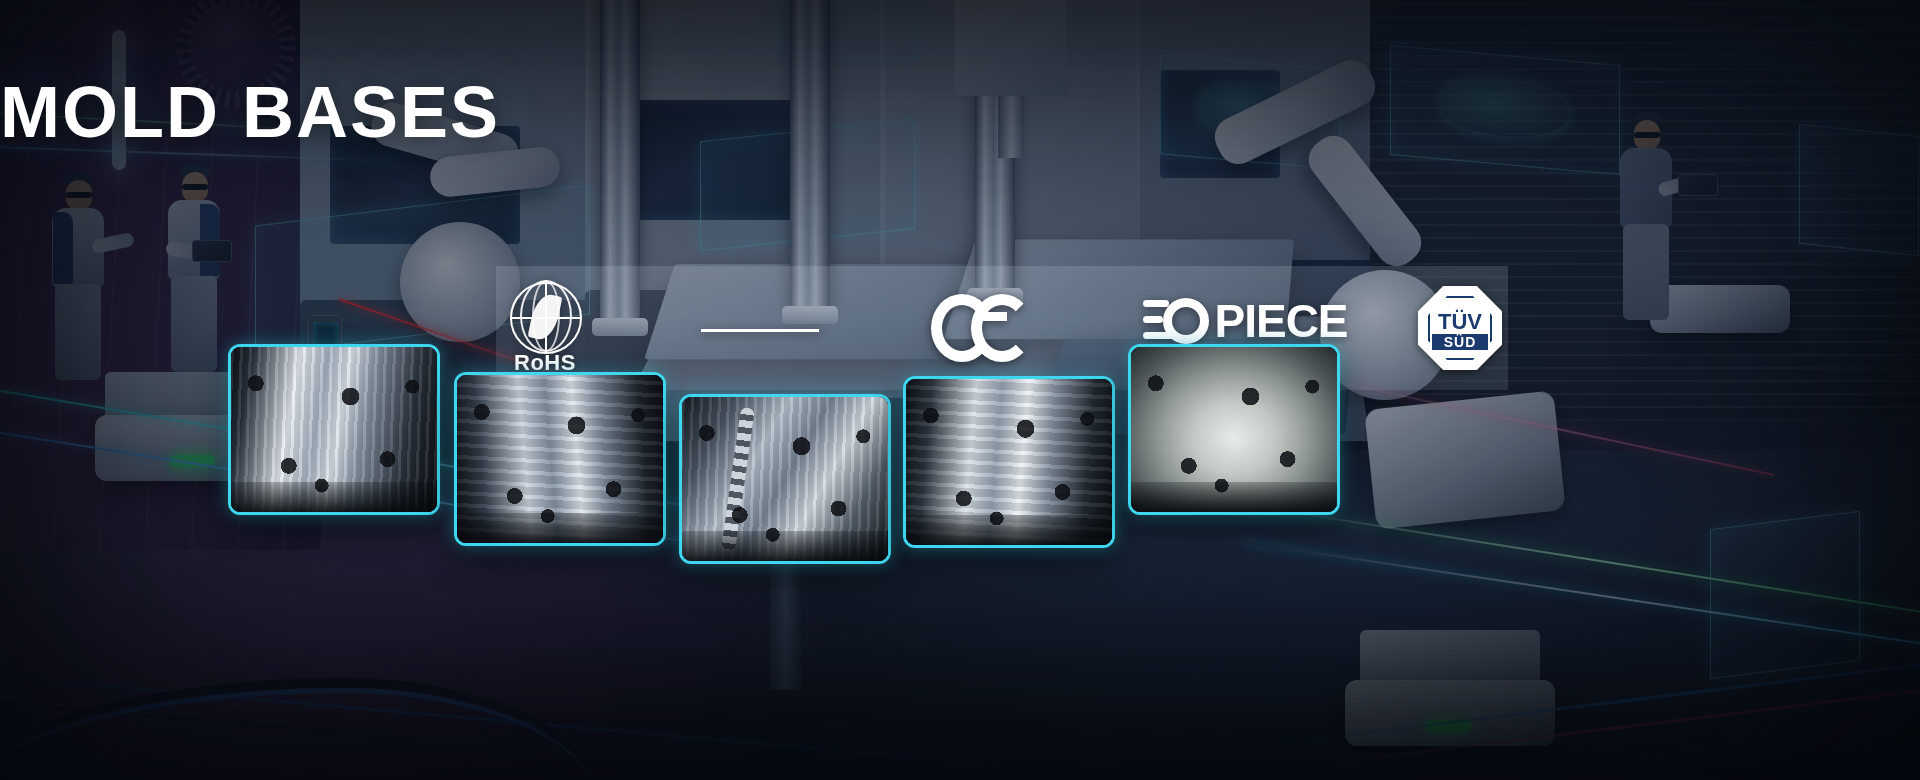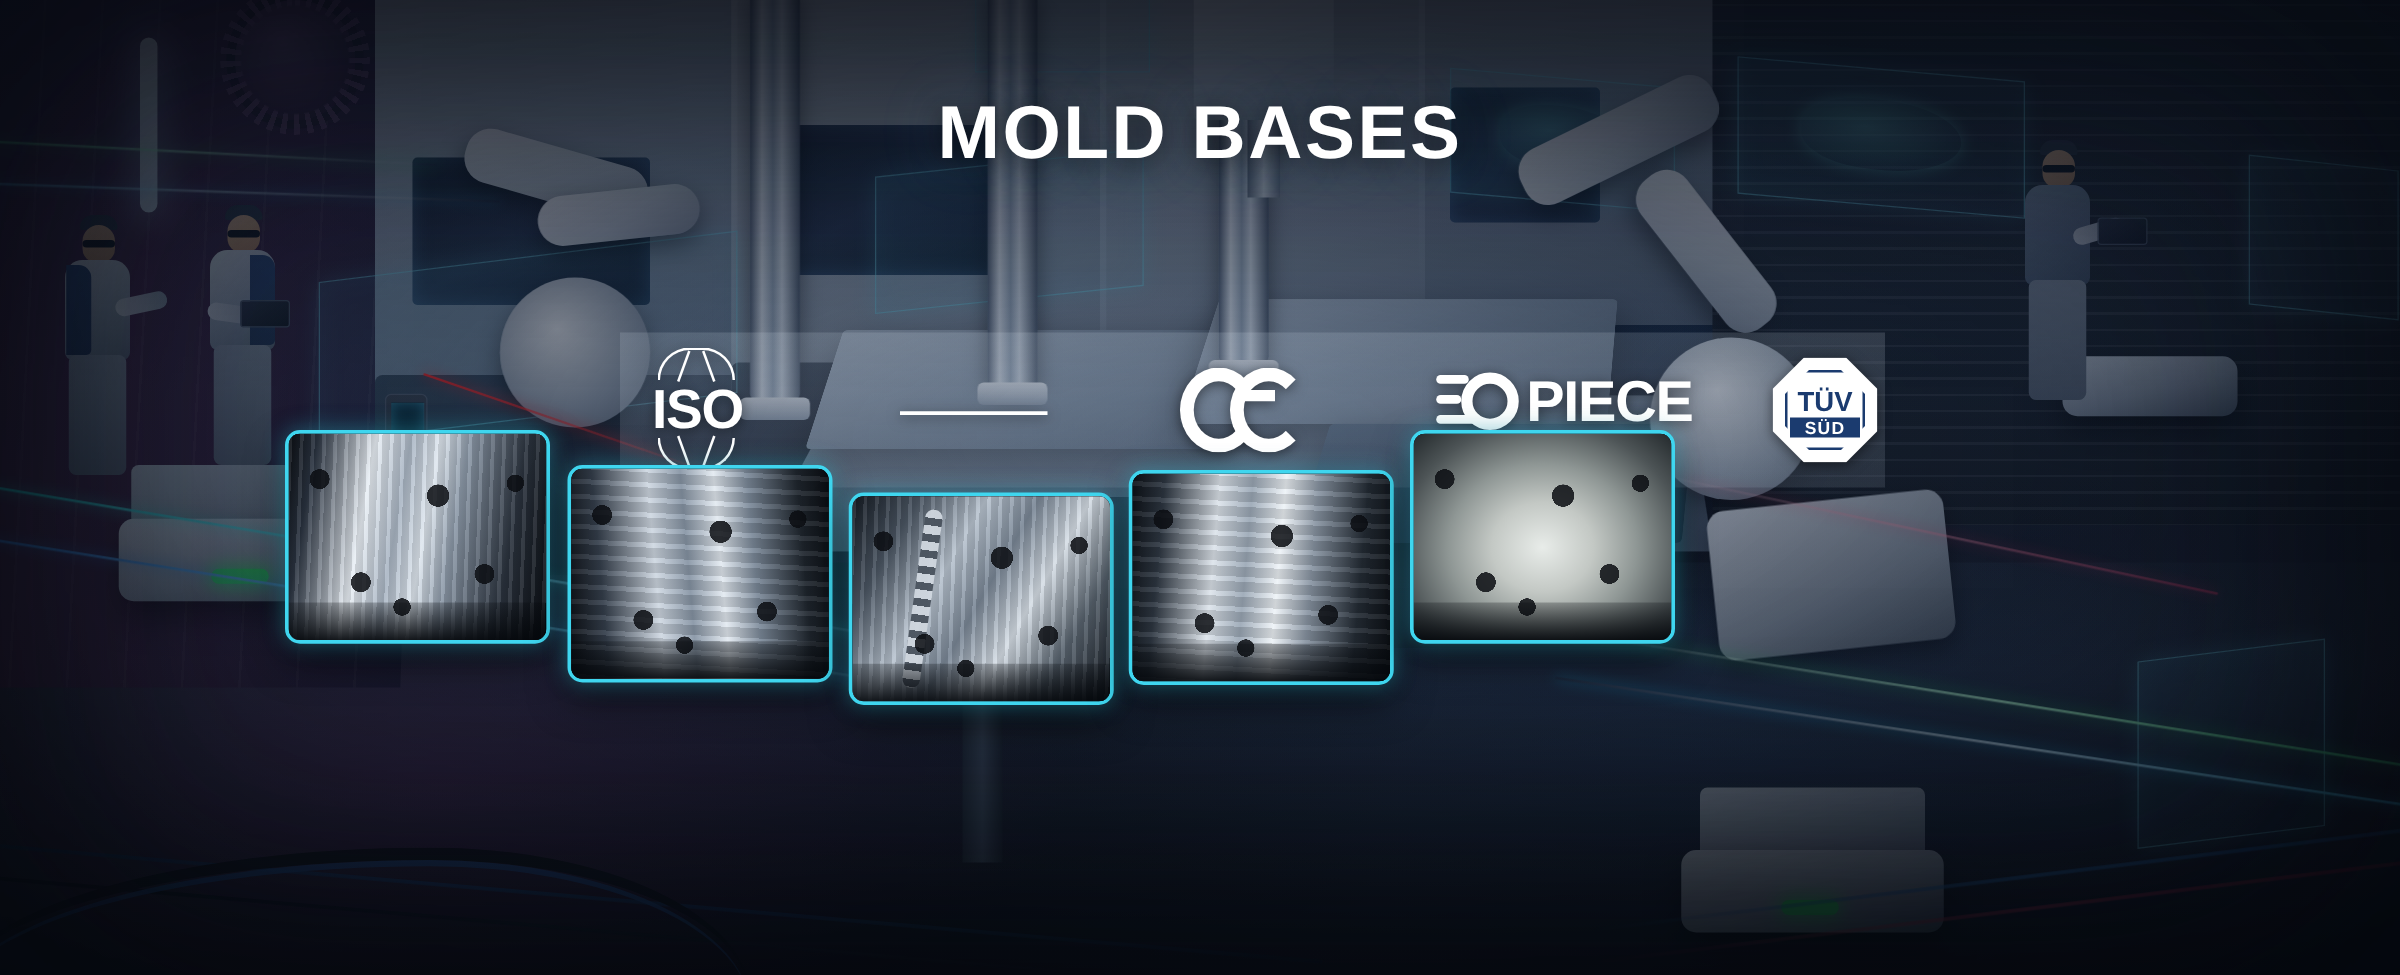--- a/index.html
+++ b/index.html
@@ -267,22 +267,22 @@
   }
   .vignette{
     position:absolute; inset:0;
     box-shadow: inset 0 0 200px 70px rgba(4,7,12,.75);
   }
 
   
   .content{ position:absolute; inset:0; }
 
   .title{
-    position:absolute; left:0; right:0; top:76px; text-align:center;
-    font-size:60px; line-height:1; font-weight:700; letter-spacing:2px; color:#ffffff;
+    position:absolute; left:0; right:0; top:76px; text-align:left;
+    font-size:72px; line-height:1; font-weight:700; letter-spacing:2px; color:#ffffff;
     text-shadow:0 4px 22px rgba(0,0,0,.62), 0 0 60px rgba(140,200,255,.2);
     font-family:"Liberation Sans", sans-serif;
   }
 
   .subtitle-bar{
     position:absolute; left:500px; top:206px; width:975px; height:49px;
     background:#c8111a;
     display:flex; align-items:center; justify-content:center;
     box-shadow:0 6px 22px rgba(0,0,0,.45);
   }
@@ -544,26 +544,28 @@
     <div class="vignette"></div>
   </div>
 
   <div class="content">
 
     <div class="title">MOLD BASES</div>
 
 
     <div class="cert-band">
 
-
-      <div class="cert iso">
-        <div class="net"></div>
-        <div class="lbl">ISO</div>
-        <div class="net2"></div>
-      </div>
+      <div class="cert rohs">
+        <div class="globe"></div>
+        <div class="mer"></div>
+        <div class="mer2"></div>
+        <div class="leaf"></div>
+        <div class="lbl">RoHS</div>
+      </div>
+
 
       <div class="cert sgs">
         <div class="rule"></div>
       </div>
 
       <div class="cert ce">
         <div class="c"></div>
         <div class="e"></div>
         <div class="ebar"></div>
       </div>

